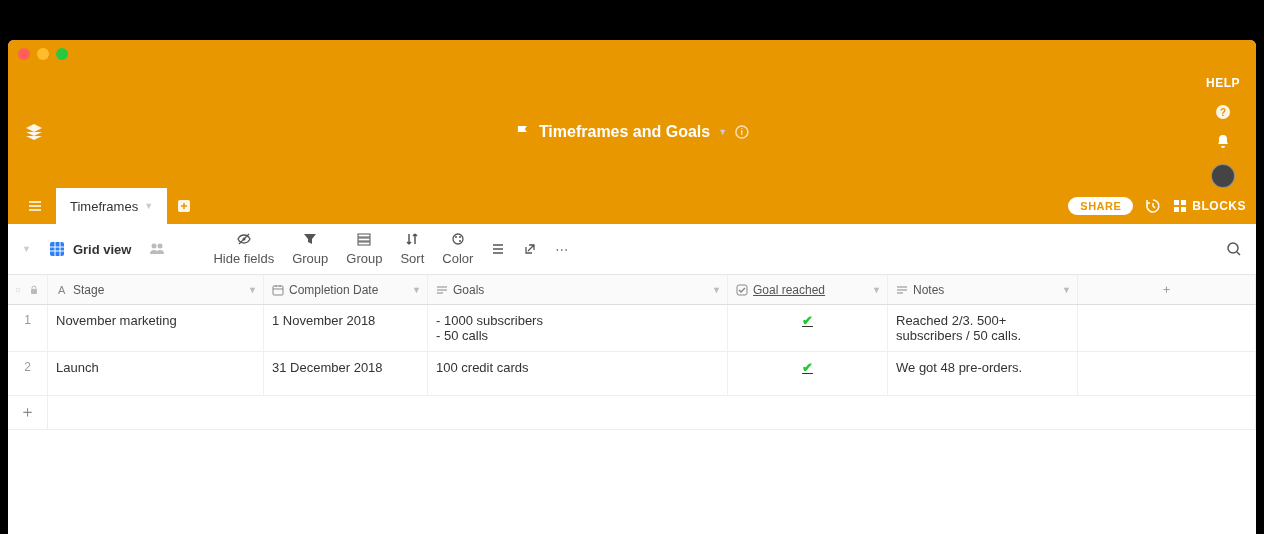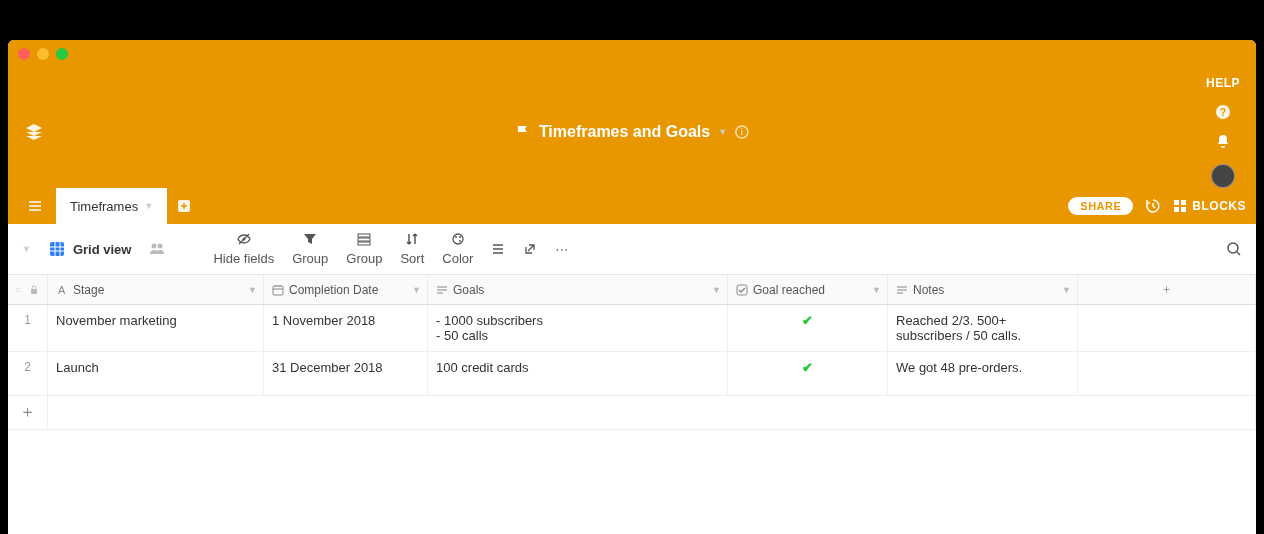--- a/index.html
+++ b/index.html
@@ -30,21 +30,21 @@
 .tbtn { display: flex; align-items: center; gap: 5px; cursor: pointer; flex-direction: column; }
 .toolbar-right { margin-left: auto; }
 .grid { position: relative; }
 .ghead { display: flex; border-bottom: 1px solid #ddd; font-size: 12px; color: #555; background: #fafafa; }
 .gcell { padding: 6px 8px; border-right: 1px solid #eee; display: flex; align-items: center; gap: 5px; position: relative; }
 .gcell .dd { position: absolute; right: 6px; color: #bbb; font-size: 9px; }
 .col-check { width: 40px; justify-content: center; }
 .col-stage { width: 216px; }
 .col-date { width: 164px; }
 .col-goals { width: 300px; }
-.col-reached { width: 160px; justify-content: flex-start; }
+.col-reached { width: 160px; justify-content: flex-start; text-decoration: underline; }
 .col-notes { width: 190px; }
 .col-add { flex: 1; justify-content: center; color: #888; }
 .grow { display: flex; border-bottom: 1px solid #eee; font-size: 13px; min-height: 44px; }
 .grow .gcell { border-right: 1px solid #f0f0f0; align-items: flex-start; padding: 8px; }
 .rownum { color: #999; font-size: 12px; }
 .check-green { color: #20c933; font-weight: 700; }
 .addrow { display: flex; border-bottom: 1px solid #eee; }
 .addrow .gcell { color: #888; font-size: 16px; }
 .footer { padding: 6px 10px; font-size: 12px; color: #666; border-top: 1px solid #eee; background: #fafafa; }
 .chev { font-size: 9px; color: #ccc; }

